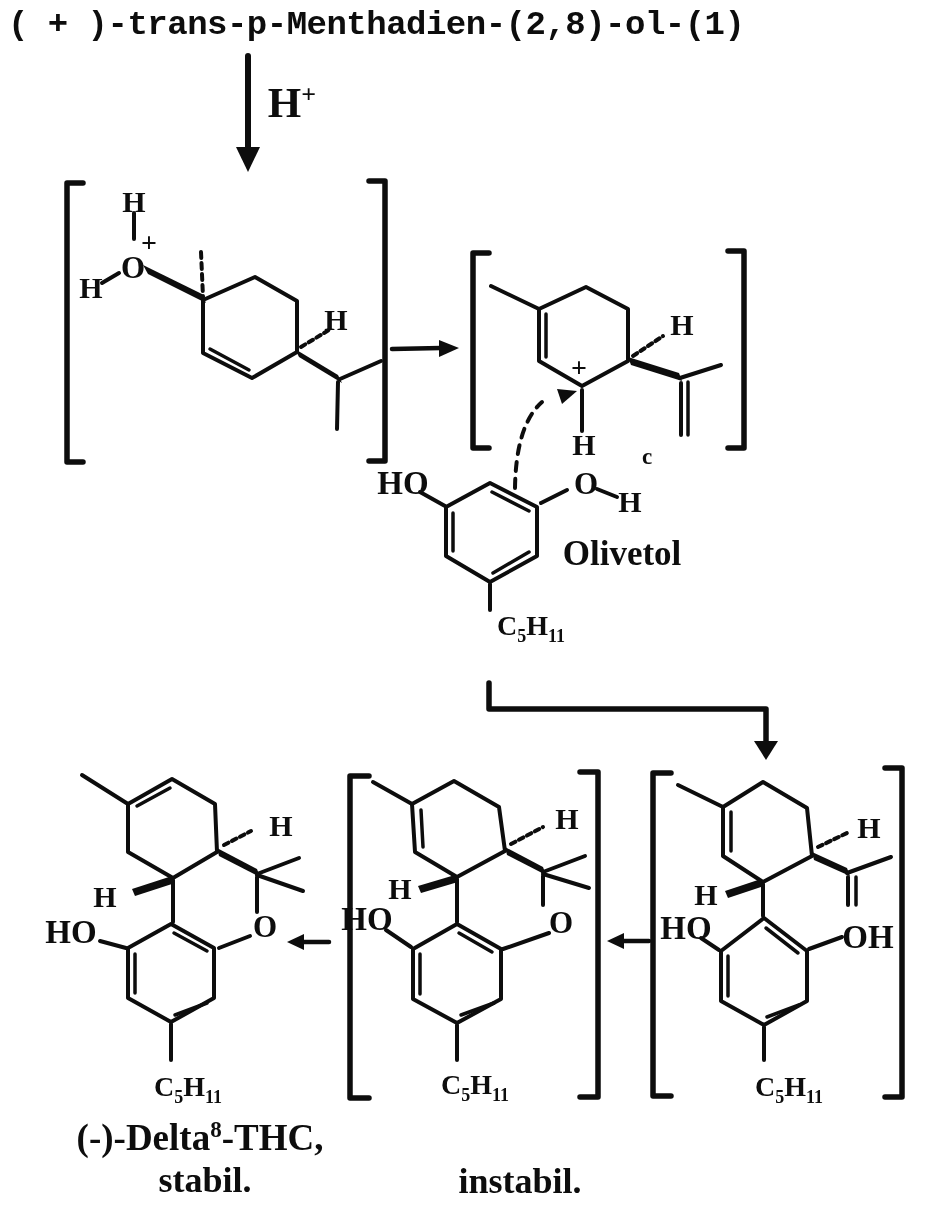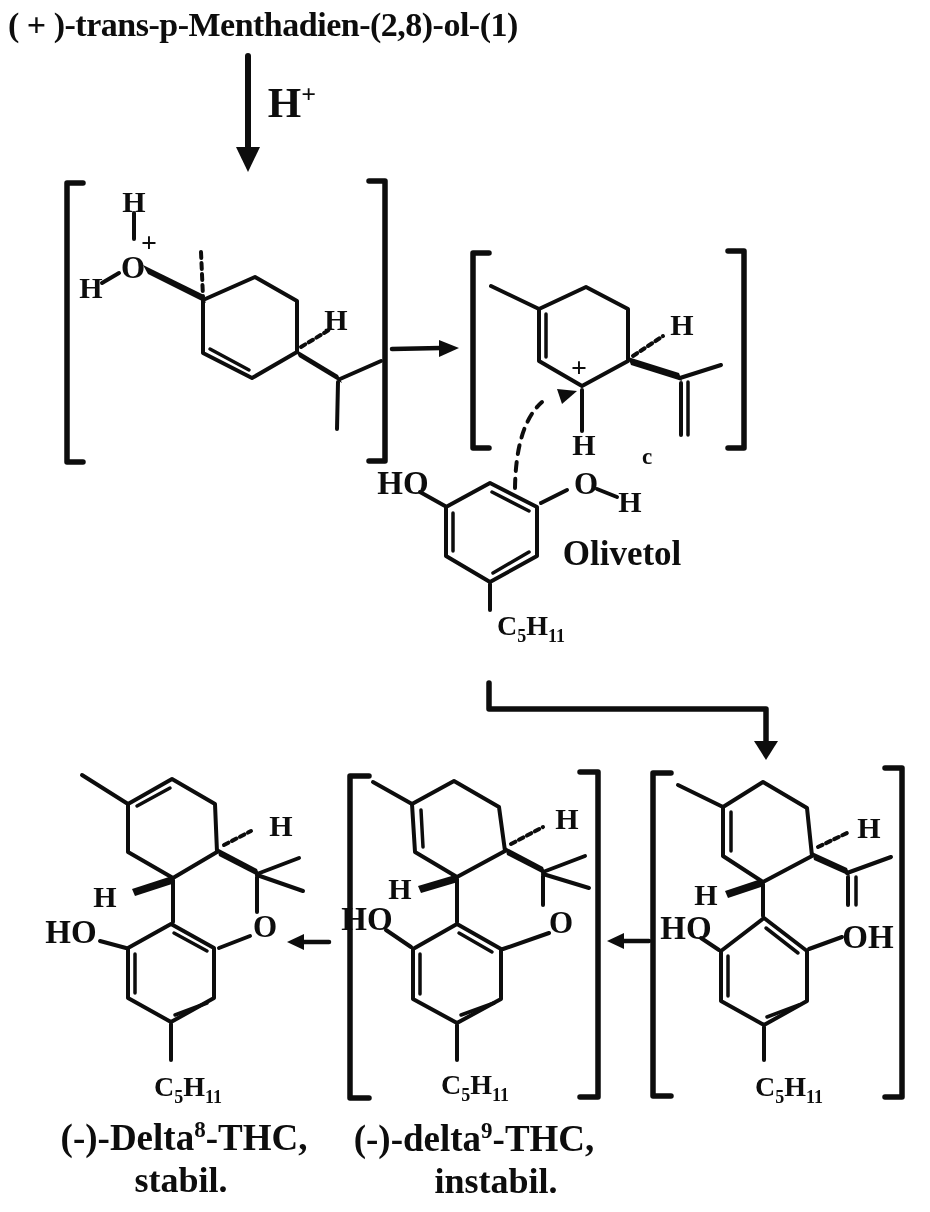--- a/index.html
+++ b/index.html
@@ -3,34 +3,34 @@
 <meta charset="utf-8">
 <style>
   html,body{margin:0;padding:0;background:#ffffff;}
   #canvas{
     position:relative;width:930px;height:1212px;background:#ffffff;
     font-family:"Liberation Serif", serif;color:#0d0d0d;overflow:hidden;
   }
   #art{position:absolute;left:0;top:0;}
   .lbl{position:absolute;transform:translate(-50%,-50%);white-space:nowrap;
        line-height:1;font-weight:bold;color:#0d0d0d;}
-  .title{transform:none;font-size:34px;letter-spacing:-0.5px;}
+  .title{transform:none;font-size:34px;letter-spacing:-0.5px;font-family:Liberation Mono, monospace;}
   .atom{font-size:30px;}
   .atom-o{font-size:31px;}
   .oh{font-size:33px;}
   .plus{font-size:28px;}
   .note-c{font-size:23px;}
   .reagent{font-size:43px;}
   .reagent sup{font-size:26px;vertical-align:14px;}
   .formula{font-size:28px;}
   .formula sub{font-size:18px;vertical-align:-7px;}
   .struct-name{font-size:35px;text-align:center;}
   .prod-name{font-size:37px;}
   .prod-name sup{font-size:23px;vertical-align:13px;}
-  .stability{font-size:36px;}
+  .stability{font-size:36px;margin-left:24px;}
 </style>
 </head>
 <body>
 
 <div id="canvas">
 
   <svg id="art" width="930" height="1212" viewBox="0 0 930 1212">
     <g stroke="#0d0d0d" stroke-width="4" fill="none" stroke-linecap="round" stroke-linejoin="round">
 
       <g stroke-width="5.5">
@@ -186,29 +186,28 @@
   <div class="lbl atom-o" style="left:586px;top:483px">O</div>
   <div class="lbl atom" style="left:630px;top:502px">H</div>
   <div class="lbl formula" style="left:531px;top:628px"><span>C</span><sub>5</sub><span>H</span><sub>11</sub></div>
   <div class="lbl struct-name" style="left:622px;top:553px">Olivetol</div>
 
   <div class="lbl atom" style="left:281px;top:826px">H</div>
   <div class="lbl atom" style="left:105px;top:897px">H</div>
   <div class="lbl oh" style="left:71px;top:932px">HO</div>
   <div class="lbl atom-o" style="left:265px;top:926px">O</div>
   <div class="lbl formula" style="left:188px;top:1089px"><span>C</span><sub>5</sub><span>H</span><sub>11</sub></div>
-  <div class="lbl prod-name" style="left:184px;top:1137px"><span>(-)-Delta</span><sup>8</sup><span>-THC,</span></div>
+  <div class="lbl prod-name" style="left:200px;top:1137px"><span>(-)-Delta</span><sup>8</sup><span>-THC,</span></div>
   <div class="lbl stability" style="left:181px;top:1180px">stabil.</div>
 
   <div class="lbl atom" style="left:567px;top:819px">H</div>
   <div class="lbl atom" style="left:400px;top:889px">H</div>
   <div class="lbl oh" style="left:367px;top:919px">HO</div>
   <div class="lbl atom-o" style="left:561px;top:922px">O</div>
   <div class="lbl formula" style="left:475px;top:1087px"><span>C</span><sub>5</sub><span>H</span><sub>11</sub></div>
-  <div class="lbl prod-name" style="left:474px;top:1138px"><span>(-)-delta</span><sup>9</sup><span>-THC,</span></div>
   <div class="lbl stability" style="left:496px;top:1181px">instabil.</div>
 
   <div class="lbl atom" style="left:869px;top:828px">H</div>
   <div class="lbl atom" style="left:706px;top:895px">H</div>
   <div class="lbl oh" style="left:686px;top:928px">HO</div>
   <div class="lbl oh" style="left:868px;top:937px">OH</div>
   <div class="lbl formula" style="left:789px;top:1089px"><span>C</span><sub>5</sub><span>H</span><sub>11</sub></div>
 
 </div>
 

